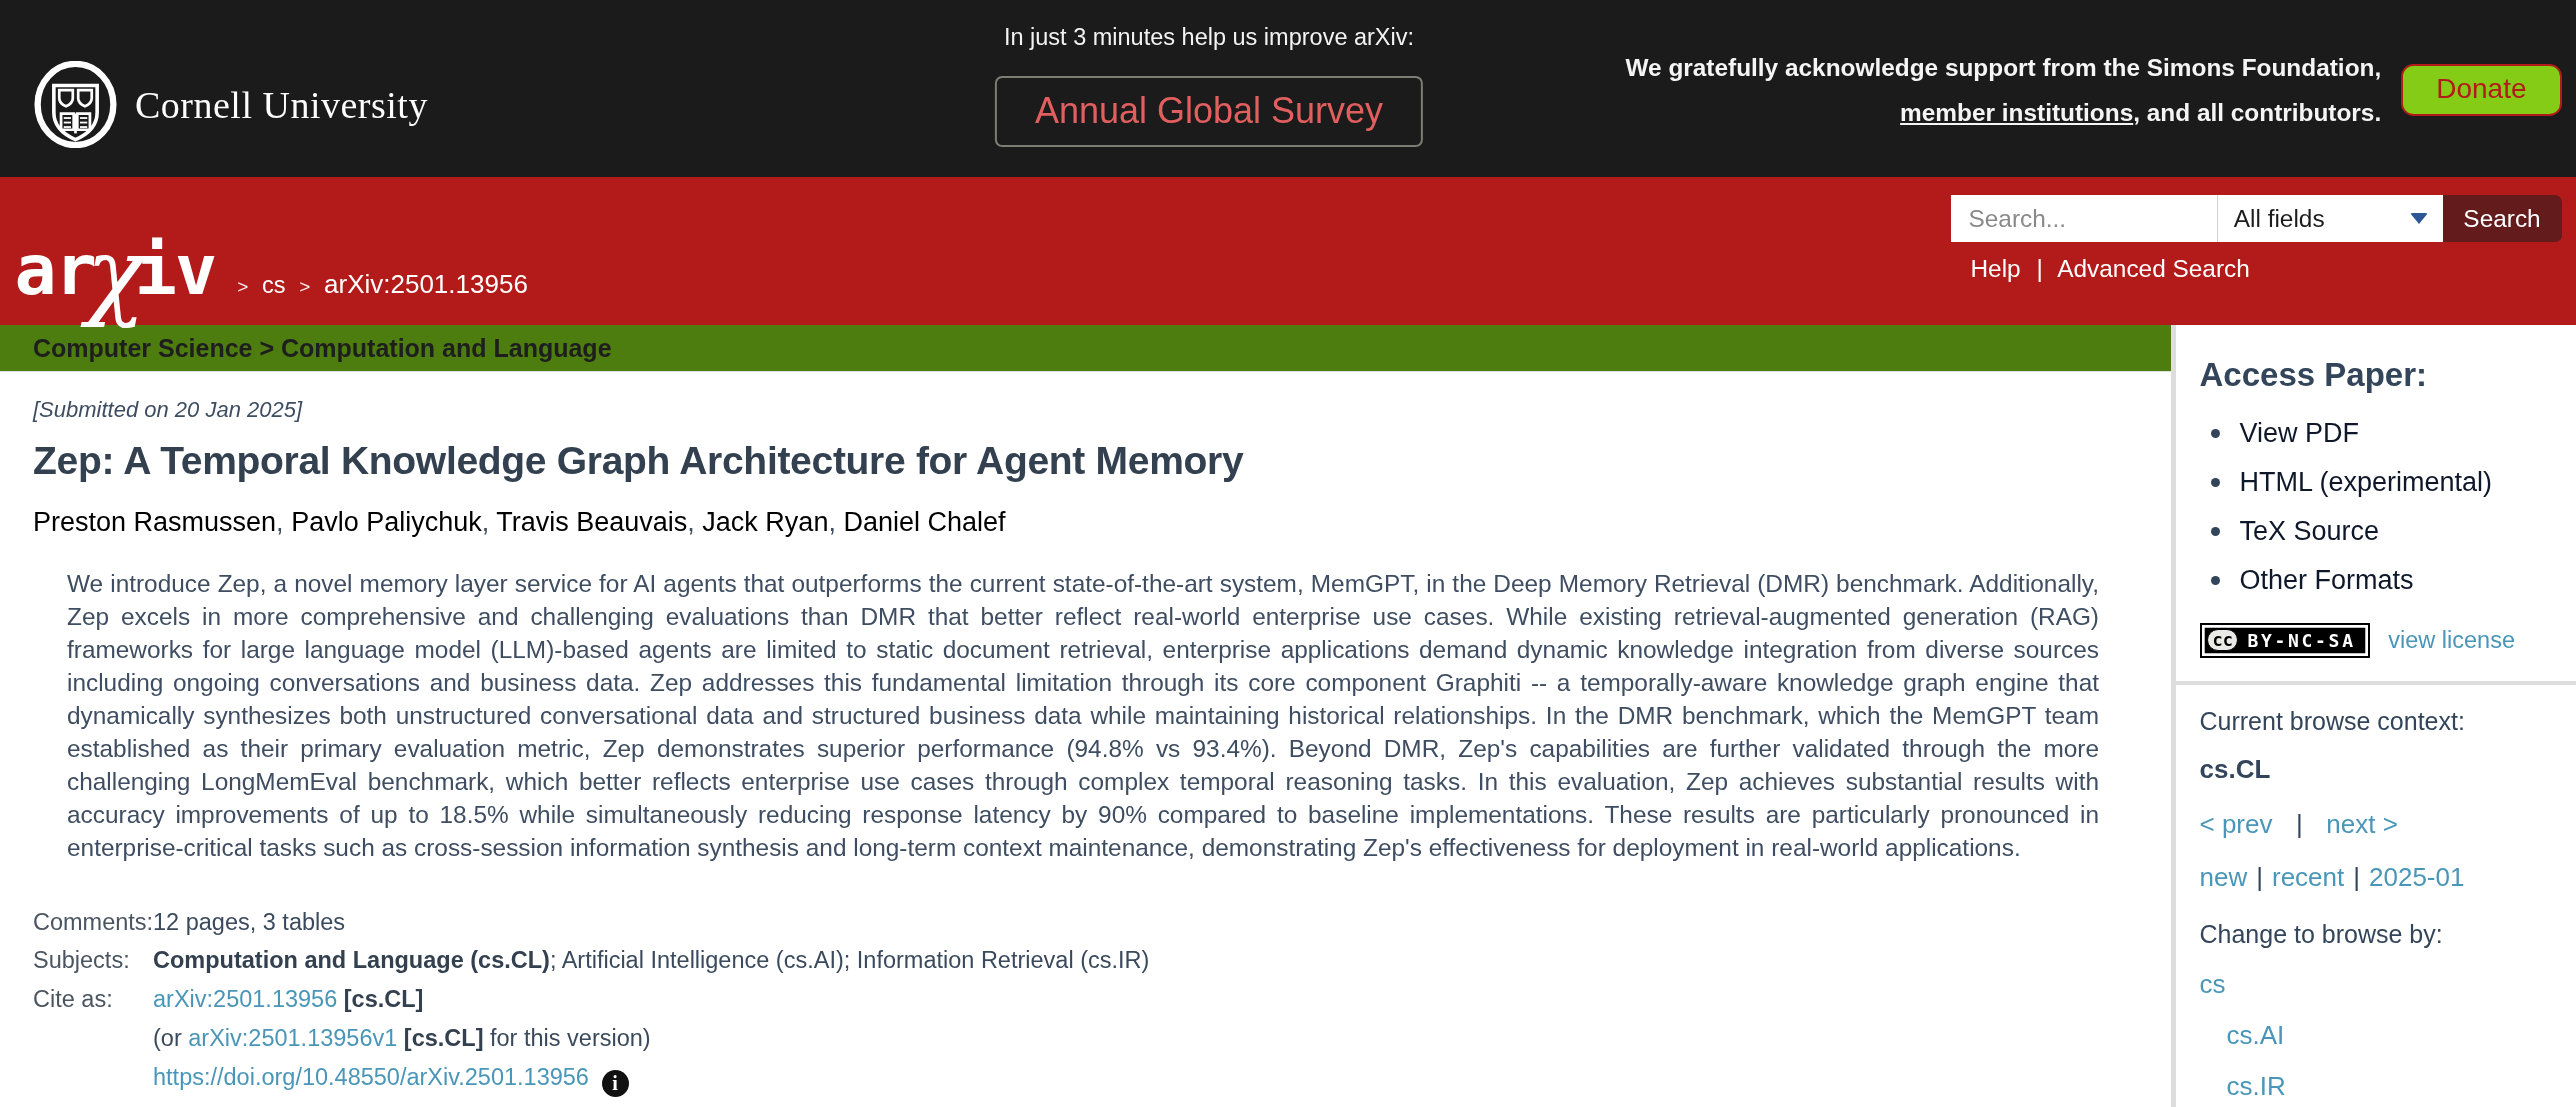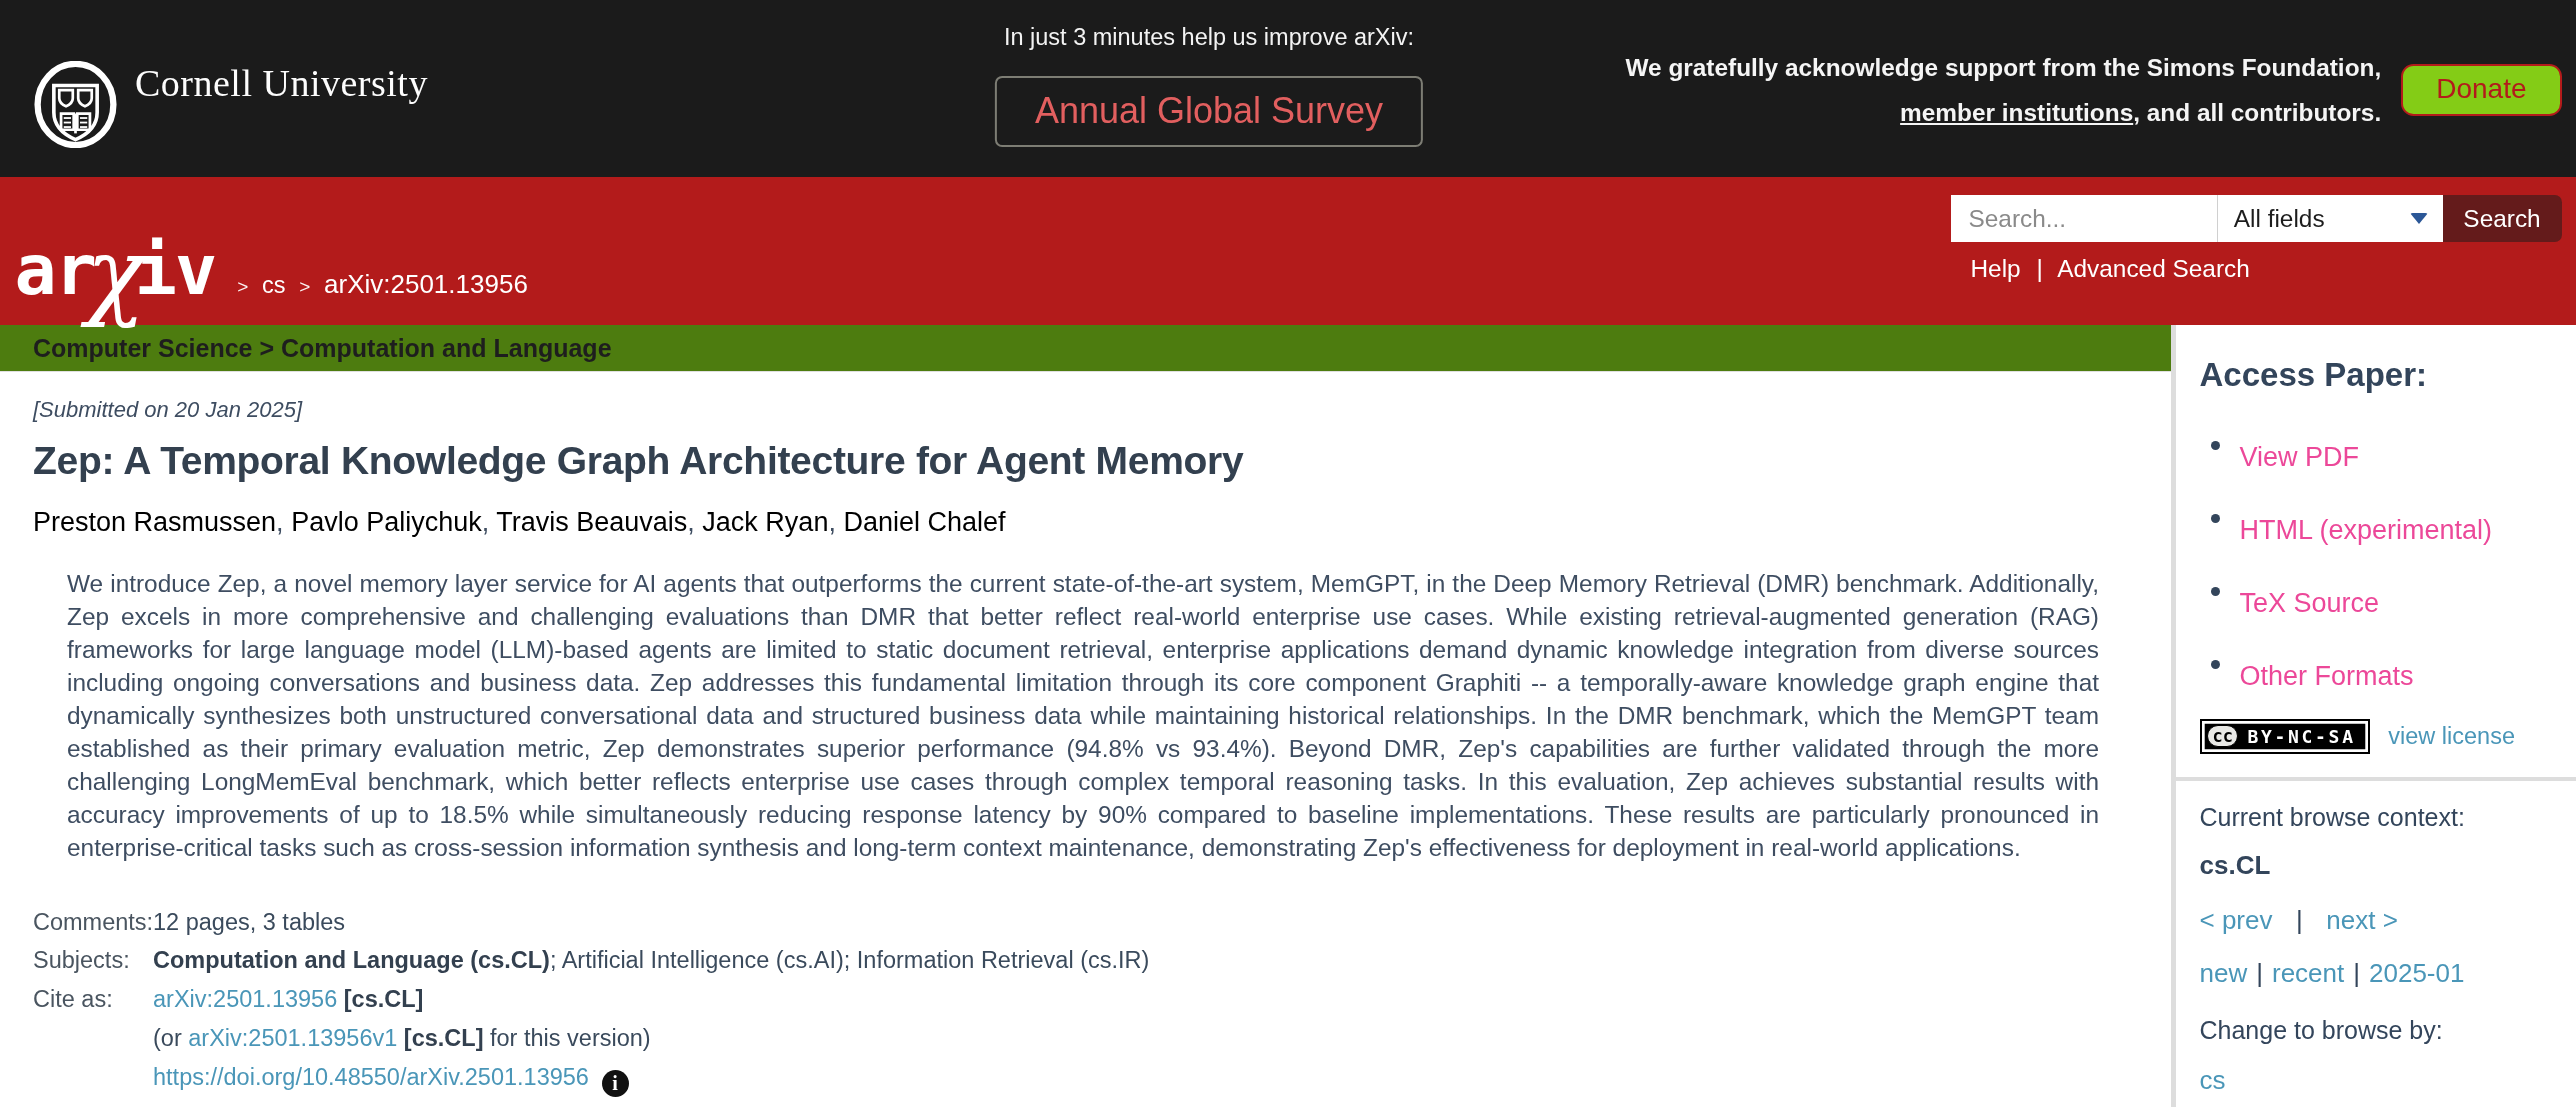--- a/index.html
+++ b/index.html
@@ -2,21 +2,21 @@
 <html style="font-size:14.5px"><head>
 <meta charset="utf-8">
 <style>
   * { margin:0; padding:0; box-sizing:border-box; }
   html,body { background:#ffffff; }
   body { font-family:"Liberation Sans", sans-serif; }
   .page { position:relative; width:2576px; height:1107px; overflow:hidden; background:#fff; }
 
   
   .banner { position:relative; width:100%; height:177px; background:#1b1b1b; color:#fff; }
-  .cornell { position:absolute; left:34px; top:61px; display:flex; align-items:flex-start; gap:18px; cursor:pointer; }
+  .cornell { position:absolute; left:34px; top:61px; display:flex; align-items:center; gap:18px; cursor:pointer; }
   .cornell-seal { width:83px; height:87px; }
   .cornell-name { font-family:"Liberation Serif", serif; font-size:38px; color:#fdfdfd; letter-spacing:0.5px; }
   .survey-block { position:absolute; left:1209px; top:23.5px; transform:translateX(-50%); text-align:center; }
   .survey-prompt { font-size:23.5px; color:#f3f3f3; font-weight:500; white-space:nowrap; }
   .survey-btn { display:inline-block; margin-top:25px; padding:12.6px 38px; border:2.7px solid #7d7d74; border-radius:7.2px; background:transparent; color:#e25f5f; font-size:36px; font-family:"Liberation Sans", sans-serif; cursor:pointer; white-space:nowrap; }
   .support-block { position:absolute; right:14.5px; top:45px; display:flex; align-items:center; gap:20px; }
   .support-text { text-align:right; font-size:24.4px; font-weight:600; line-height:45px; color:#f5f5f5; white-space:nowrap; }
   .support-text a { color:#f5f5f5; text-decoration:underline; cursor:pointer; }
   .donate-btn { background:#84cc16; color:#b31b1b; border:2.7px solid #b31b1b; border-radius:12.6px; font-size:28px; font-weight:500; padding:7.2px 33px 9px; font-family:"Liberation Sans", sans-serif; cursor:pointer; }
 
@@ -62,21 +62,21 @@
   .meta a { color:#4a96b8; text-decoration:none; cursor:pointer; }
   .meta b { color:#33404f; }
   .m-val { white-space:pre-wrap; }
   .info-icon { display:inline-flex; align-items:center; justify-content:center; width:27px; height:27px; margin-left:12.6px; border-radius:50%; background:#111; color:#fff; font-family:"Liberation Serif", serif; font-weight:bold; font-size:20px; vertical-align:-5.4px; cursor:pointer; }
 
   
   .sb-title { font-size:33px; font-weight:bold; color:#33455b; margin:9px 0 23.5px; }
   .sb-list { list-style:none; }
   .sb-list li { margin-bottom:18px; font-size:27px; display:flex; align-items:center; }
   .sb-list li::before { content:""; width:9px; height:9px; border-radius:50%; background:#33455b; margin:0 20px 0 11px; flex:0 0 auto; }
-  .sb-list a { color:#ec4899; text-decoration:none; cursor:pointer;margin-top:24px; }
+  .sb-list a { color:#0f172a; text-decoration:none; cursor:pointer; }
   .license-row { display:flex; align-items:center; gap:18px; margin:27px 0 22px; }
   .cc-badge { display:inline-flex; align-items:center; background:#000; border:2.7px solid #000; box-shadow:inset 0 0 0 2.7px #fff; padding:4.5px 12.6px 4.5px 5.4px; cursor:pointer; }
   .cc-mark { background:#e9e9e6; color:#000; font-family:"DejaVu Sans Mono", monospace; font-weight:bold; font-size:17px; border-radius:11px; border:1.8px solid #000; padding:0 4.5px; margin-right:9px; }
   .cc-code { color:#fff; font-family:"DejaVu Sans Mono", monospace; font-weight:bold; font-size:18px; letter-spacing:2.7px; }
   .view-license { font-size:23.5px; color:#4a96b8; text-decoration:none; cursor:pointer; }
   .sb-section { border-top:4.5px solid #ddd; margin-top:23.5px; padding-top:22px; margin-left:-23.5px; padding-left:23.5px; margin-right:-16.3px; padding-right:16.3px; }
   .sb-h { font-size:25px; color:#33455b; }
   .sb-bold { font-size:26px; font-weight:bold; color:#33455b; margin-top:18px; }
   .pn-row { margin-top:23.5px; font-size:26px; }
   .pn-row a { color:#4a96b8; text-decoration:none; cursor:pointer; }

